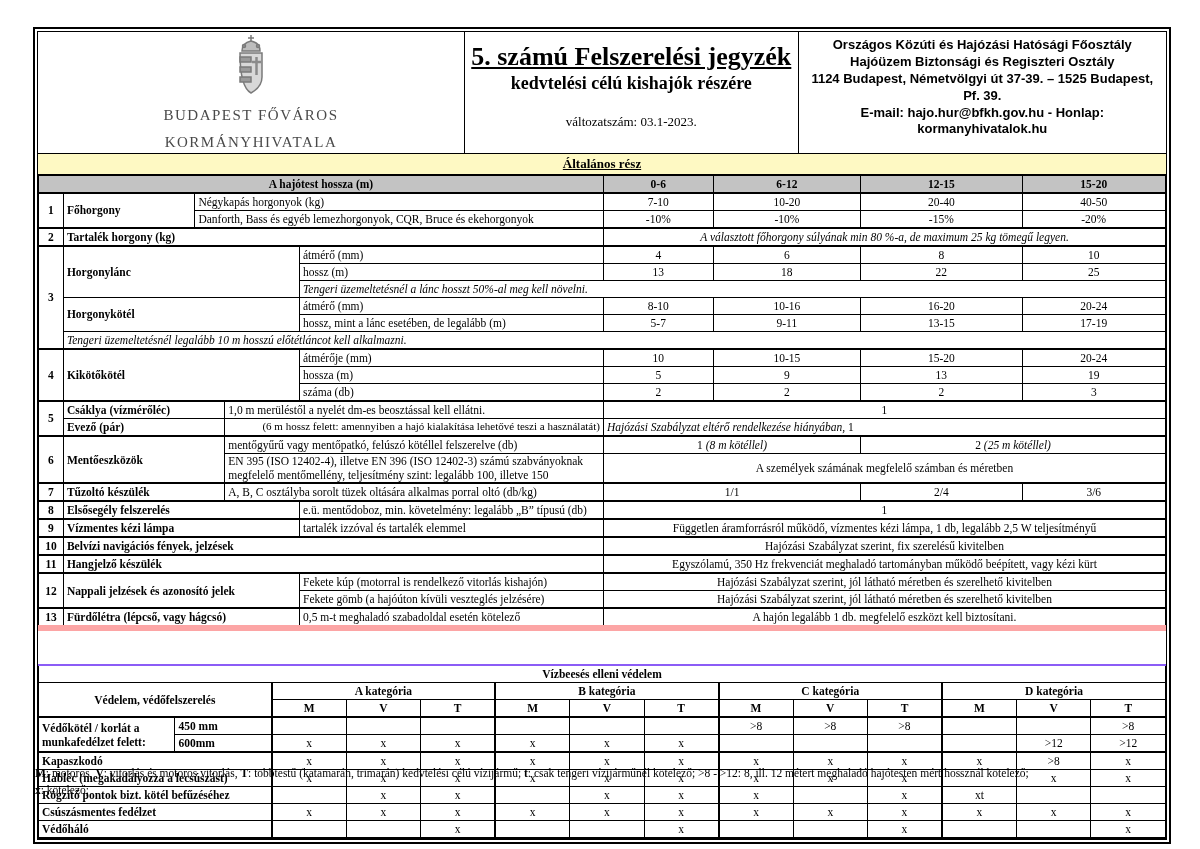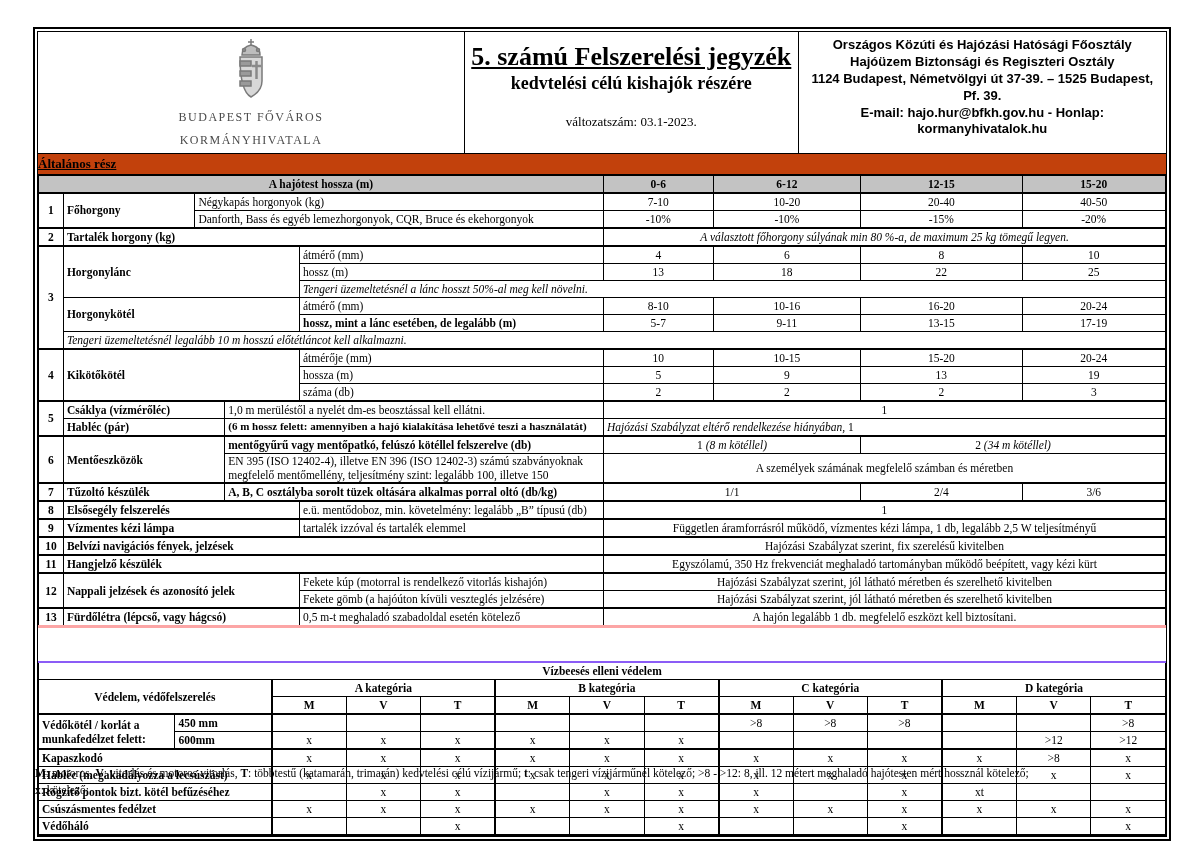--- a/index.html
+++ b/index.html
@@ -2,40 +2,40 @@
 <html><head>
 <meta charset="utf-8">
 <style>
   html,body{margin:0;padding:0;background:#fff;}
   body{width:1200px;height:849px;position:relative;font-family:"Liberation Serif",serif;color:#000;}
   .frame{position:absolute;left:33px;top:27px;width:1130px;border:2px solid #000;padding:2px;background:#fff;}
   .frame-inner{border:1px solid #000;}
   
   .hband{display:flex;height:121px;border-bottom:1px solid #000;}
   .logo-cell{width:37.8%;border-right:1px solid #000;display:flex;flex-direction:column;align-items:center;justify-content:center;}
-  .logo-text{font-size:12px;letter-spacing:1.5px;color:#4a4a4a;text-align:center;line-height:1.25;margin-top:3px;}
+  .logo-text{font-size:15px;letter-spacing:1.5px;color:#4a4a4a;text-align:center;line-height:1.25;margin-top:3px;}
   .title-cell{width:29.6%;border-right:1px solid #000;text-align:center;padding-top:10px;box-sizing:border-box;}
   .t1{font-size:26px;font-weight:bold;text-decoration:underline;}
   .t2{font-size:18px;font-weight:bold;margin-top:1px;}
   .t3{font-size:13px;margin-top:20px;}
   .contact-cell{width:32.6%;font-family:"Liberation Sans",sans-serif;font-weight:bold;text-align:center;font-size:13px;line-height:1.3;padding:5px 8px;box-sizing:border-box;}
   .contact-cell .cl{margin:0;}
   
-  .sbar{background:#c2410c;border-bottom:1px solid #000;font-weight:bold;font-size:13px;height:20px;line-height:20px;}
+  .sbar{background:#fef9c3;border-bottom:1px solid #000;text-align:center;font-weight:bold;font-size:13px;height:20px;line-height:20px;}
   .sbar span{text-decoration:underline;}
   
   table{border-collapse:collapse;width:100%;table-layout:fixed;}
   td{border:1px solid #000;font-size:11.5px;line-height:1.22;padding:0 3px;vertical-align:middle;overflow:hidden;height:16px;}
   .c{text-align:center;}
   .b{font-weight:bold;}
   .i{font-style:italic;}
   .gray{background:#c3c3c3;}
-  .nw{white-space:nowrap;font-weight:bold;}
+  .nw{white-space:nowrap;}
   tr.grp > td{border-top:2px solid #000;}
-  .main{border-bottom:3px solid #fca5a5;}
+  .main{border-bottom:6px solid #fca5a5;}
   .main td.num{text-align:center;font-weight:bold;}
   
   .prot{border-top:2px solid #8b5cf6;border-bottom:2px solid #000;margin-top:33px;}
   .prot td{height:16px;}
   .bl{border-left:2px solid #000;}
   .prot .hdr td{font-weight:bold;text-align:center;}
   
   .footnotes{position:absolute;left:35px;top:765px;width:1130px;font-size:11.5px;line-height:1.45;}
 </style>
 </head>
@@ -180,30 +180,30 @@
       <td class="c">2</td>
       <td class="c">3</td>
     </tr>
     <tr class="grp">
       <td rowspan="2" class="num">5</td>
       <td colspan="2" class="b nw">Csáklya (vízmérőléc)</td>
       <td colspan="2">1,0 m  merüléstől a nyelét dm-es beosztással kell ellátni.</td>
       <td colspan="4" class="c">1</td>
     </tr>
     <tr>
-      <td colspan="2" class="b">Habléc (pár)</td>
-      <td colspan="2" class="nw" style="font-size:11px;">(6 m hossz felett: amennyiben a hajó kialakítása lehetővé teszi a használatát)</td>
+      <td colspan="2" class="b">Evező (pár)</td>
+      <td colspan="2" class="nw" style="font-size:11px;text-align:right;">(6 m hossz felett: amennyiben a hajó kialakítása lehetővé teszi a használatát)</td>
       <td colspan="4"><span style="font-style: italic;">Hajózási Szabályzat eltérő rendelkezése hiányában,</span><span>  1</span></td>
     </tr>
     <tr class="grp">
       <td rowspan="2" class="num">6</td>
       <td rowspan="2" colspan="2" class="b">Mentőeszközök</td>
       <td colspan="2" class="nw">mentőgyűrű vagy mentőpatkó, felúszó kötéllel felszerelve  (db)</td>
       <td colspan="2" class="c"><span>1   </span><span style="font-style: italic;">(8 m kötéllel)</span></td>
-      <td colspan="2" class="c"><span>2   </span><span style="font-style: italic;">(34 m kötéllel)</span></td>
+      <td colspan="2" class="c"><span>2   </span><span style="font-style: italic;">(25 m kötéllel)</span></td>
     </tr>
     <tr>
       <td colspan="2">EN 395 (ISO 12402-4), illetve EN 396 (ISO 12402-3) számú szabványoknak megfelelő mentőmellény, teljesítmény szint: legalább 100, illetve 150</td>
       <td colspan="4" class="c">A személyek számának megfelelő számban és méretben</td>
     </tr>
     <tr class="grp">
       <td class="num">7</td>
       <td colspan="2" class="b">Tűzoltó készülék</td>
       <td colspan="2" class="nw">A, B, C osztályba sorolt tüzek oltására alkalmas porral oltó   (db/kg)</td>
       <td colspan="2" class="c">1/1</td>

